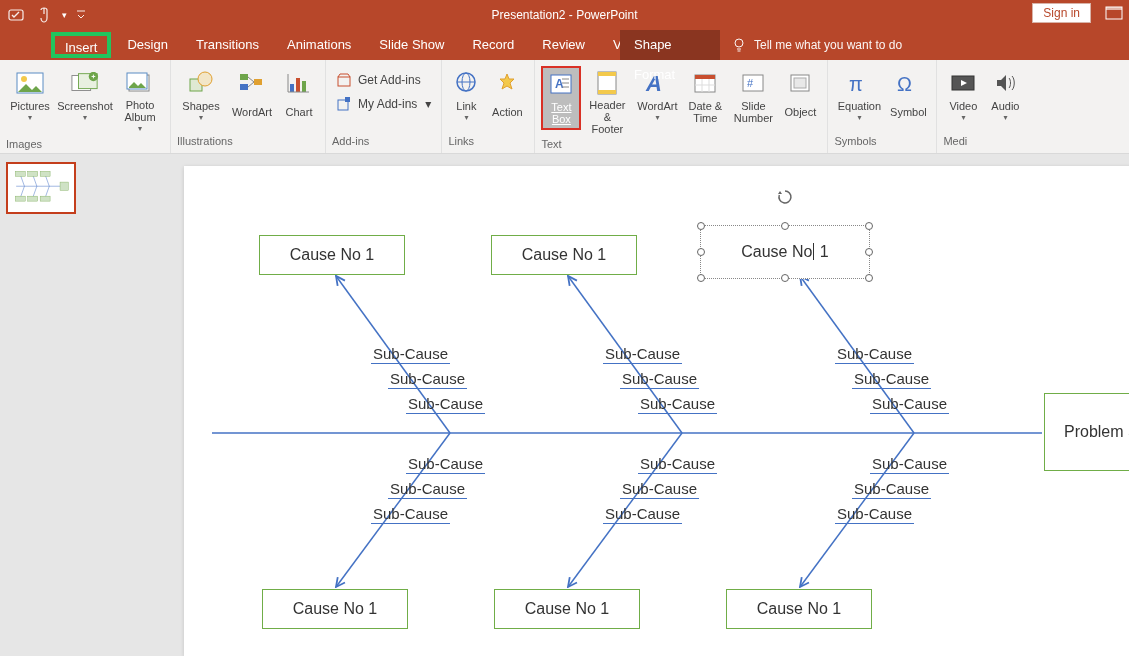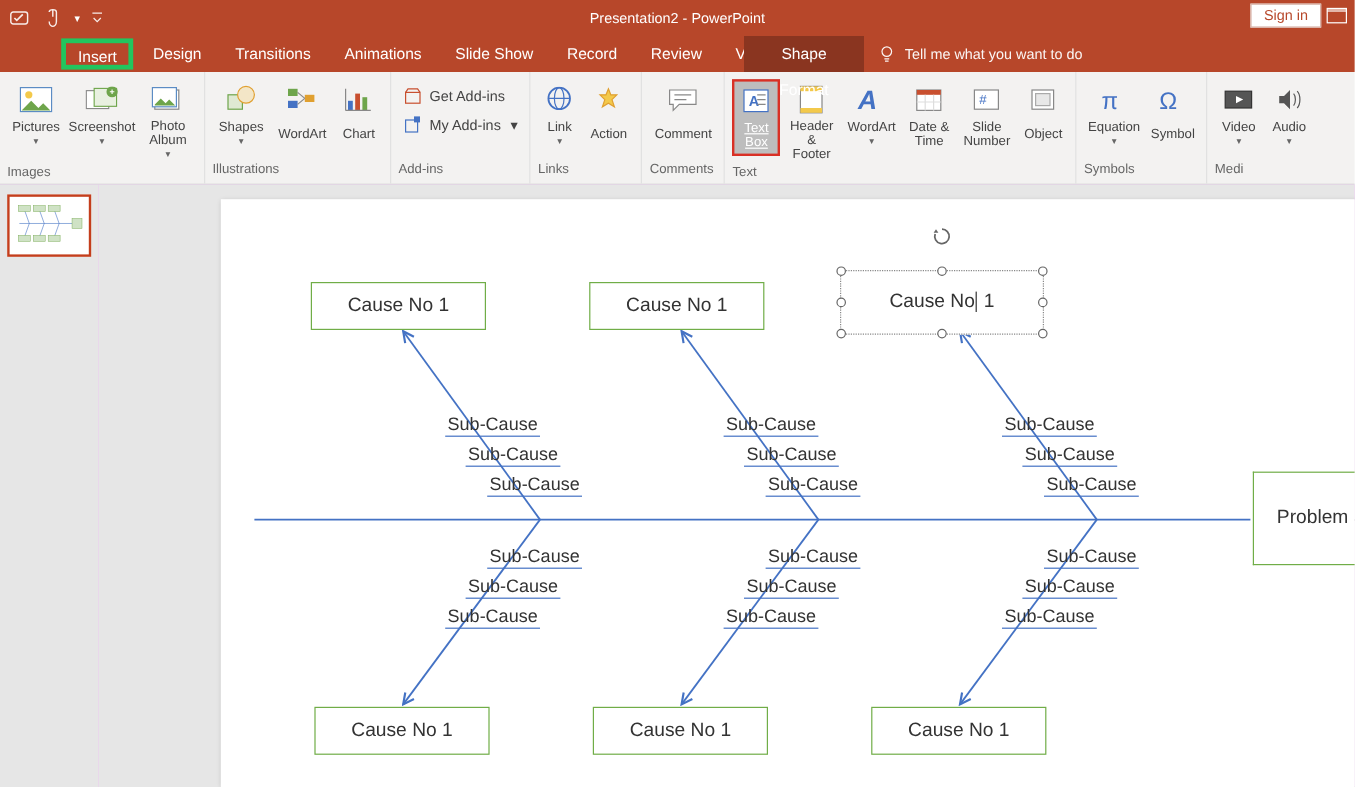--- a/index.html
+++ b/index.html
@@ -5,30 +5,30 @@
   * { box-sizing: border-box; margin: 0; padding: 0; font-family: "Segoe UI", Arial, sans-serif; }
   body { width: 1129px; height: 656px; background: #fff; overflow: hidden; position: relative; }
 
   
   .titlebar { height: 30px; background: #B7472A; display: flex; align-items: center; padding: 0 6px; color: #fff; position: relative; }
   .qat { display: flex; align-items: center; gap: 8px; }
   .qat-item { width: 20px; height: 20px; display:flex; align-items:center; justify-content:center; cursor:pointer; opacity:0.9; }
   .title-center { position: absolute; left: 0; right:0; text-align:center; font-size:12px; pointer-events:none;}
   .title-center span { color:#fff; }
   .tools-context { position:absolute; left:620px; top:0; width:100px; text-align:center; font-size:11px; background:#8A3520; height:30px; line-height:30px;}
-  .title-right { position:absolute; right:6px; top:3px; display:flex; gap:4px; align-items:center;}
+  .title-right { position:absolute; right:6px; top:3px; display:flex; gap:14px; align-items:center;}
   .signin-btn { background:#fff; color:#B7472A; font-size:12px; padding:2px 10px; cursor:pointer; border:1px solid #d8b3a8;}
   .display-options-icon { width:18px; height:14px; }
 
   
   .ribbon-tabs { height: 30px; background: #B7472A; display:flex; align-items:center; color:#fff; font-size:13px; position:relative;}
   .file-tab { padding:0 14px; height:30px; line-height:30px; cursor:pointer;}
   .tab { padding:0 14px; height:30px; line-height:30px; cursor:pointer; }
   .insert-highlight { border:4px solid #22c55e; margin:1px 2px; height:26px; line-height:24px; padding:0 10px;}
-  .tab-context { position:absolute; left:620px; width:100px; text-align:center; background:#8A3520;}
+  .tab-context { position:absolute; left:620px; width:100px; text-align:left; background:#8A3520;}
   .tellme { position:absolute; left:732px; display:flex; align-items:center; gap:8px; font-size:12px; opacity:0.95; cursor:text;}
   .bulb { width:14px; height:14px; }
 
   
   .ribbon { height: 94px; background:#F3F2F1; border-bottom:1px solid #d9d9d9; display:flex; font-size:11px; color:#444; }
   .group { border-right:1px solid #e1e1e1; display:flex; flex-direction:column; justify-content:space-between; padding:4px 6px 0;}
   .group-label { text-align:left; font-size:11px; color:#666; height:18px;}
   .group-body { display:flex; align-items:flex-start; gap:2px; flex:1; padding-top:2px;}
   .btn-big { display:flex; flex-direction:column; align-items:center; width:48px; padding:2px 2px; cursor:pointer; text-align:center; gap:2px; border:1px solid transparent;}
   .btn-big.textbox { width:40px; background:#bdbdbd; border:2px solid #D93025;}
@@ -254,35 +254,20 @@
             <svg width="22" height="22" viewBox="0 0 22 22">
               <path d="M11 2l2 5h5l-4 4 2 6-5-3-5 3 2-6-4-4h5z" fill="#f3c94b" stroke="#e0a030"></path>
             </svg>
           </span>
         <span class="lbl">Action</span>
       </div>
     </div>
     <div class="group-label">Links</div>
   </div>
 
-  <div class="group">
-    <div class="group-body">
-      <div class="btn-big" style="width:56px">
-        <span class="icon">
-            <svg width="26" height="22" viewBox="0 0 26 22">
-              <path d="M2 3h22v12H10l-5 5v-5H2z" fill="#fff" stroke="#888"></path>
-              <line x1="6" y1="7" x2="20" y2="7" stroke="#888"></line>
-              <line x1="6" y1="11" x2="16" y2="11" stroke="#888"></line>
-            </svg>
-          </span>
-        <span class="lbl">Comment</span>
-      </div>
-    </div>
-    <div class="group-label">Comments</div>
-  </div>
 
   <div class="group">
     <div class="group-body">
       <div class="btn-big textbox">
         <span class="icon">
             <svg width="24" height="22" viewBox="0 0 24 22">
               <rect x="2" y="2" width="20" height="18" fill="#fff" stroke="#4472c4"></rect>
               <text x="6" y="15" font-size="12" fill="#4472c4" font-weight="bold">A</text>
               <line x1="13" y1="6" x2="20" y2="6" stroke="#888"></line>
               <line x1="13" y1="10" x2="20" y2="10" stroke="#888"></line>

